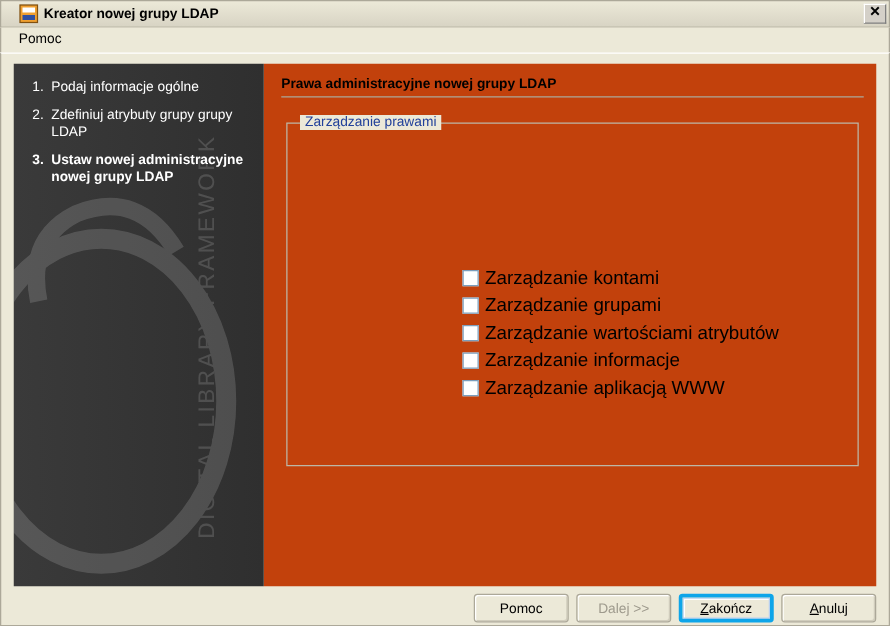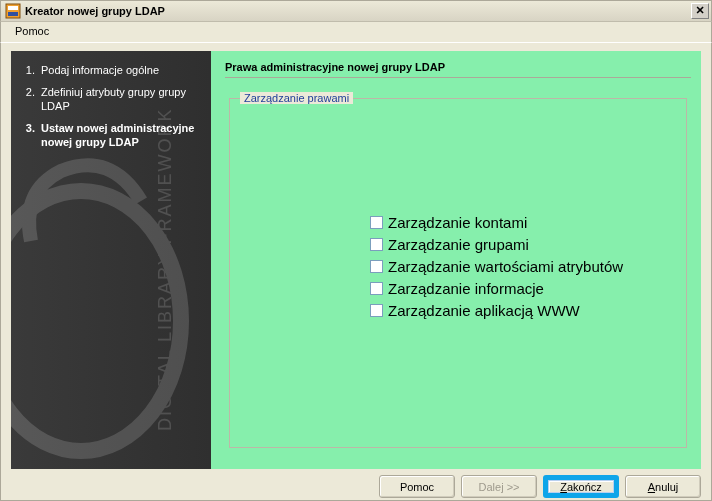--- a/index.html
+++ b/index.html
@@ -12,21 +12,21 @@
     height: 501px;
     overflow: hidden;
   }
   .titlebar {
     height: 22px;
     background: linear-gradient(to bottom, #ece9d8, #d8d4c4);
     border: 1px solid #aca899;
     border-bottom: 1px solid #c0bcac;
     display: flex;
     align-items: center;
-    padding: 0 2px 0 4px;
+    padding: 0 2px 0 14px;
     position: relative;
   }
   .title-icon {
     width: 16px; height: 16px;
     margin-right: 4px;
     display: inline-flex;
   }
   .title-text { font-weight: bold; color: #000; }
   .close-btn {
     position: absolute; right: 2px; top: 2px;
@@ -70,34 +70,34 @@
     pointer-events: none;
   }
   .sidebar-content { position: relative; padding: 12px 10px; }
   .sidebar-title { font-weight: bold; font-size: 11px; margin-bottom: 12px; }
   .step-row { display: flex; gap: 6px; margin-bottom: 8px; font-size: 11px; line-height: 14px; }
   .step-num { width: 14px; text-align: right; flex-shrink: 0; }
   .step-row.active { font-weight: bold; }
   .content {
     flex: 1;
     height: 418px;
-    background: #86efac;
+    background: #c2410c;
     padding: 10px 10px 10px 14px;
   }
   .content-title {
     font-weight: bold;
     font-size: 11px;
     padding-bottom: 4px;
     border-bottom: 1px solid #aca899;
     margin-bottom: 20px;
   }
   .groupbox {
     border: 1px solid #bdb7a7;
     position: relative;
-    height: 350px;
+    height: 275px;
     margin: 0 4px;
   }
   .groupbox-legend {
     position: absolute;
     top: -7px; left: 10px;
     background: #ece9d8;
     padding: 0 4px;
     color: #21409a;
     font-size: 11px;
   }
@@ -134,21 +134,21 @@
     font-size: 11px;
     padding: 0 8px;
     cursor: pointer;
     box-shadow: inset 1px 1px 0 #fff, inset -1px -1px 0 #d0ccbc;
   }
   .btn:disabled {
     color: #9e9a8d;
     cursor: default;
   }
   .btn.default-btn {
-    border: 5px solid #0ea5e9;
+    border: 3px solid #0ea5e9;
     box-shadow: inset 0 0 0 1px #b8d0f0, inset 1px 1px 0 1px #fff;
   }
   .u { text-decoration: underline; }
 </style>
 </head>
 <body>
 
 <div class="titlebar">
   <span class="title-icon">
     <svg viewBox="0 0 16 16">

